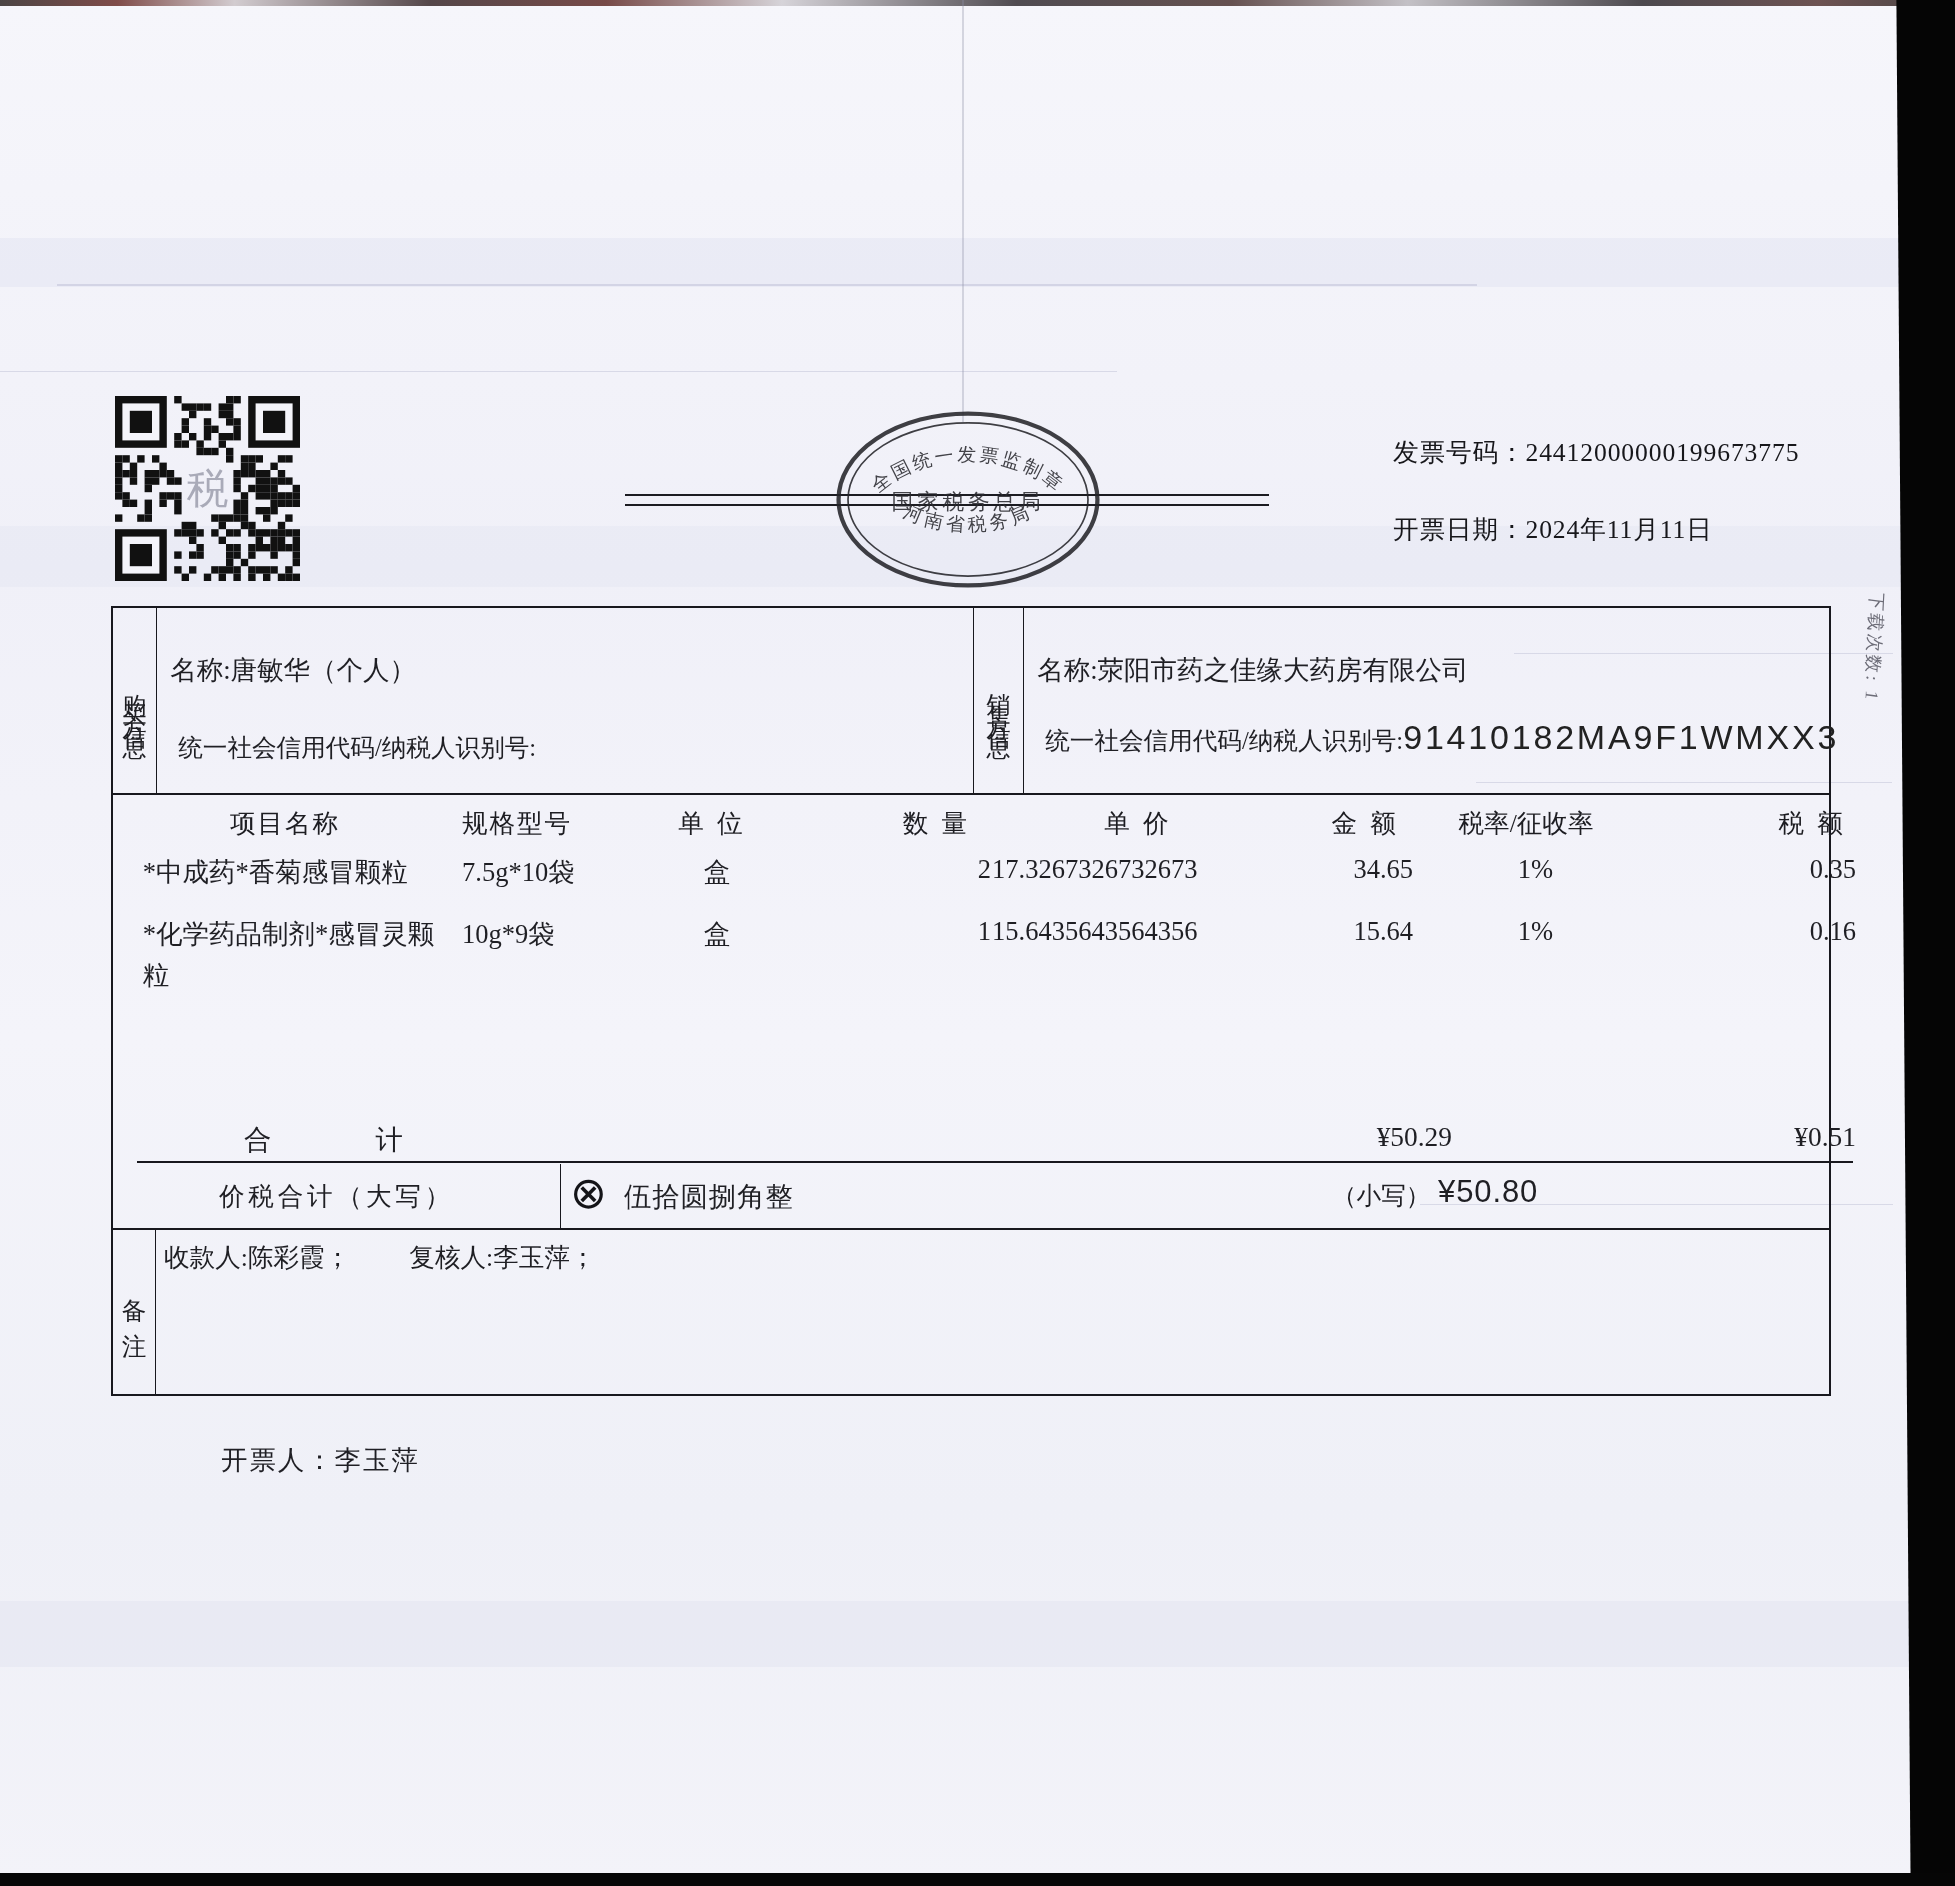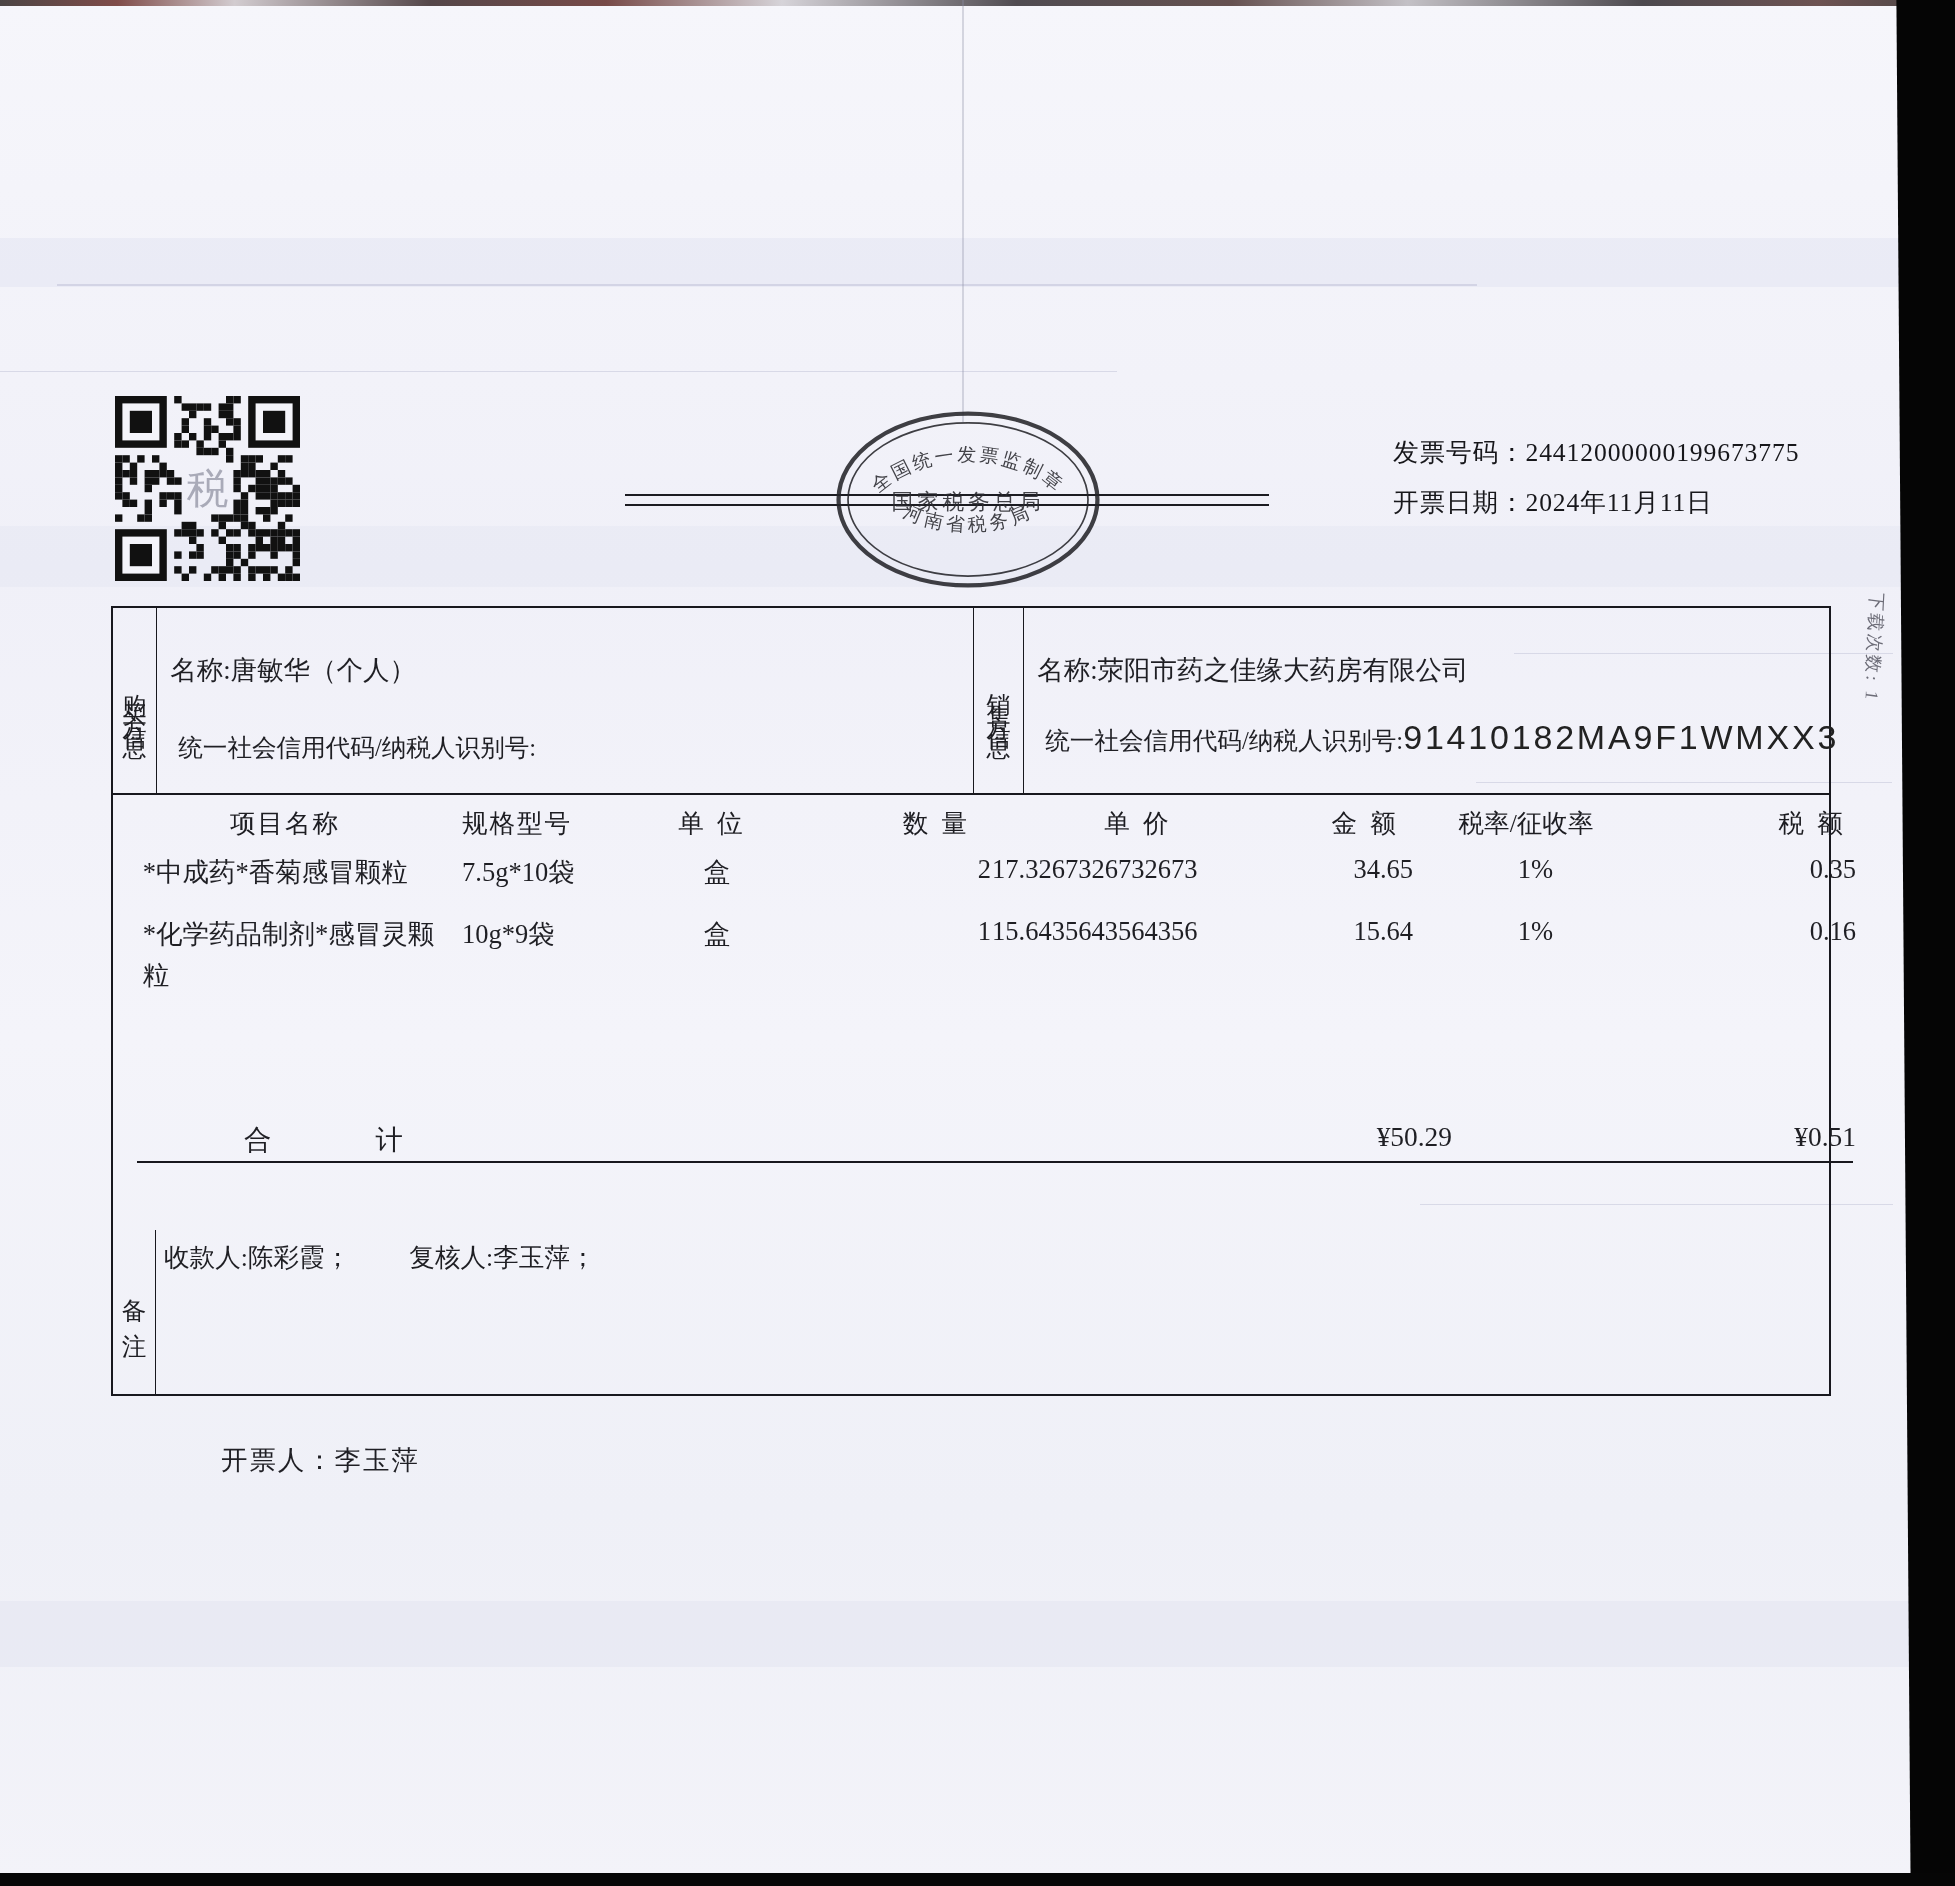--- a/index.html
+++ b/index.html
@@ -27,21 +27,21 @@
   .s5{left:1420px;top:1204px;width:473px;height:0.9px;}
   .crease{position:absolute;left:962px;top:0;width:1.9px;height:422px;background:rgba(140,142,165,.32);}
 
   
   .qr{position:absolute;left:115px;top:396px;width:185px;height:185px;}
   .title{position:absolute;left:566px;top:420px;width:768px;text-align:center;
     font-size:53px;font-weight:bold;letter-spacing:5.7px;color:#17171b;}
   .rule{position:absolute;left:625px;width:644px;height:0;border-top:2.8px solid #1c1c22;}
   .r1{top:494px;} .r2{top:504px;}
   .meta{position:absolute;left:1393px;font-size:25.6px;letter-spacing:0.9px;color:#17171b;white-space:nowrap;}
-  .m1{top:435px;} .m2{top:485px;}
+  .m1{top:435px;} .m2{top:512px;}
   .stamp{position:absolute;left:831px;top:405px;width:274px;height:189px;opacity:.88;}
   .dl-note{position:absolute;left:1889px;top:594px;transform:rotate(93deg) skewX(-4deg);transform-origin:0 0;
     white-space:nowrap;font-size:18px;color:#4c4c58;opacity:.8;letter-spacing:2.8px;}
 
   
   .frame{position:absolute;left:111px;top:606px;width:1720px;height:790px;border:2.8px solid #18181e;box-sizing:border-box;}
   .secA{position:absolute;left:0;top:0;width:100%;height:187px;border-bottom:2.8px solid #18181e;box-sizing:border-box;display:flex;}
   .vlabel-cell{display:flex;align-items:center;justify-content:center;border-right:1.9px solid #18181e;box-sizing:border-box;}
   .vtext{writing-mode:vertical-lr;text-orientation:upright;letter-spacing:10.4px;font-size:24px;color:#1d1d22;}
   .partyA{width:44px;} .partyB{width:50px;}
@@ -394,20 +394,27 @@
           </div>
         </div>
 
       <div class="total-row">
         <span class="t-label">合计</span>
         <span class="t-amount">¥50.29</span>
         <span class="t-tax">¥0.51</span>
       </div>
     </div>
 
+    <div class="secC">
+      <div class="sum-label">价税合计（大写）</div>
+      <span class="sum-sym">⊗</span>
+      <span class="sum-words">伍拾圆捌角整</span>
+      <span class="sum-small">（小写）</span>
+      <span class="sum-amount">¥50.80</span>
+    </div>
 
     <div class="secD">
       <div class="remark-label">
         <span class="vtext">备注</span>
       </div>
       <div class="remark-content">
         <div class="remark-line">
           <span>收款人:</span><span>陈彩霞；</span><span class="reviewer">复核人:</span><span>李玉萍；</span>
         </div>
       </div>

